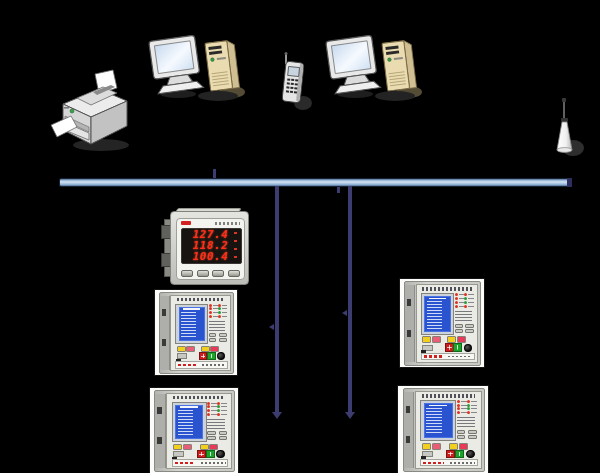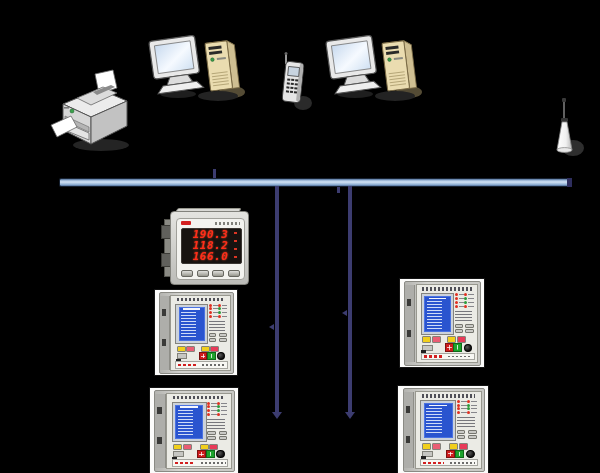--- a/index.html
+++ b/index.html
@@ -248,23 +248,23 @@
     <div class="abs mt-rail"></div>
     <div class="abs mt-bracket mt-b1"></div>
     <div class="abs mt-bracket mt-b2"></div>
     <div class="abs mt-top"></div>
     <div class="abs mt-body">
       <div class="abs mt-panel">
         <span class="abs mt-logo"></span>
         <span class="abs mt-model"></span>
         <div class="abs mt-display">
           <div class="abs mt-digits">
-            <div class="mt-row">190.3</div>
+            <div class="mt-row">127.4</div>
             <div class="mt-row">118.2</div>
-            <div class="mt-row">166.0</div>
+            <div class="mt-row">100.4</div>
           </div>
           <div class="abs mt-side"></div>
         </div>
         <div class="abs mt-btns">
           <i></i>
             <i></i>
             <i></i>
             <i></i>
         </div>
       </div>

